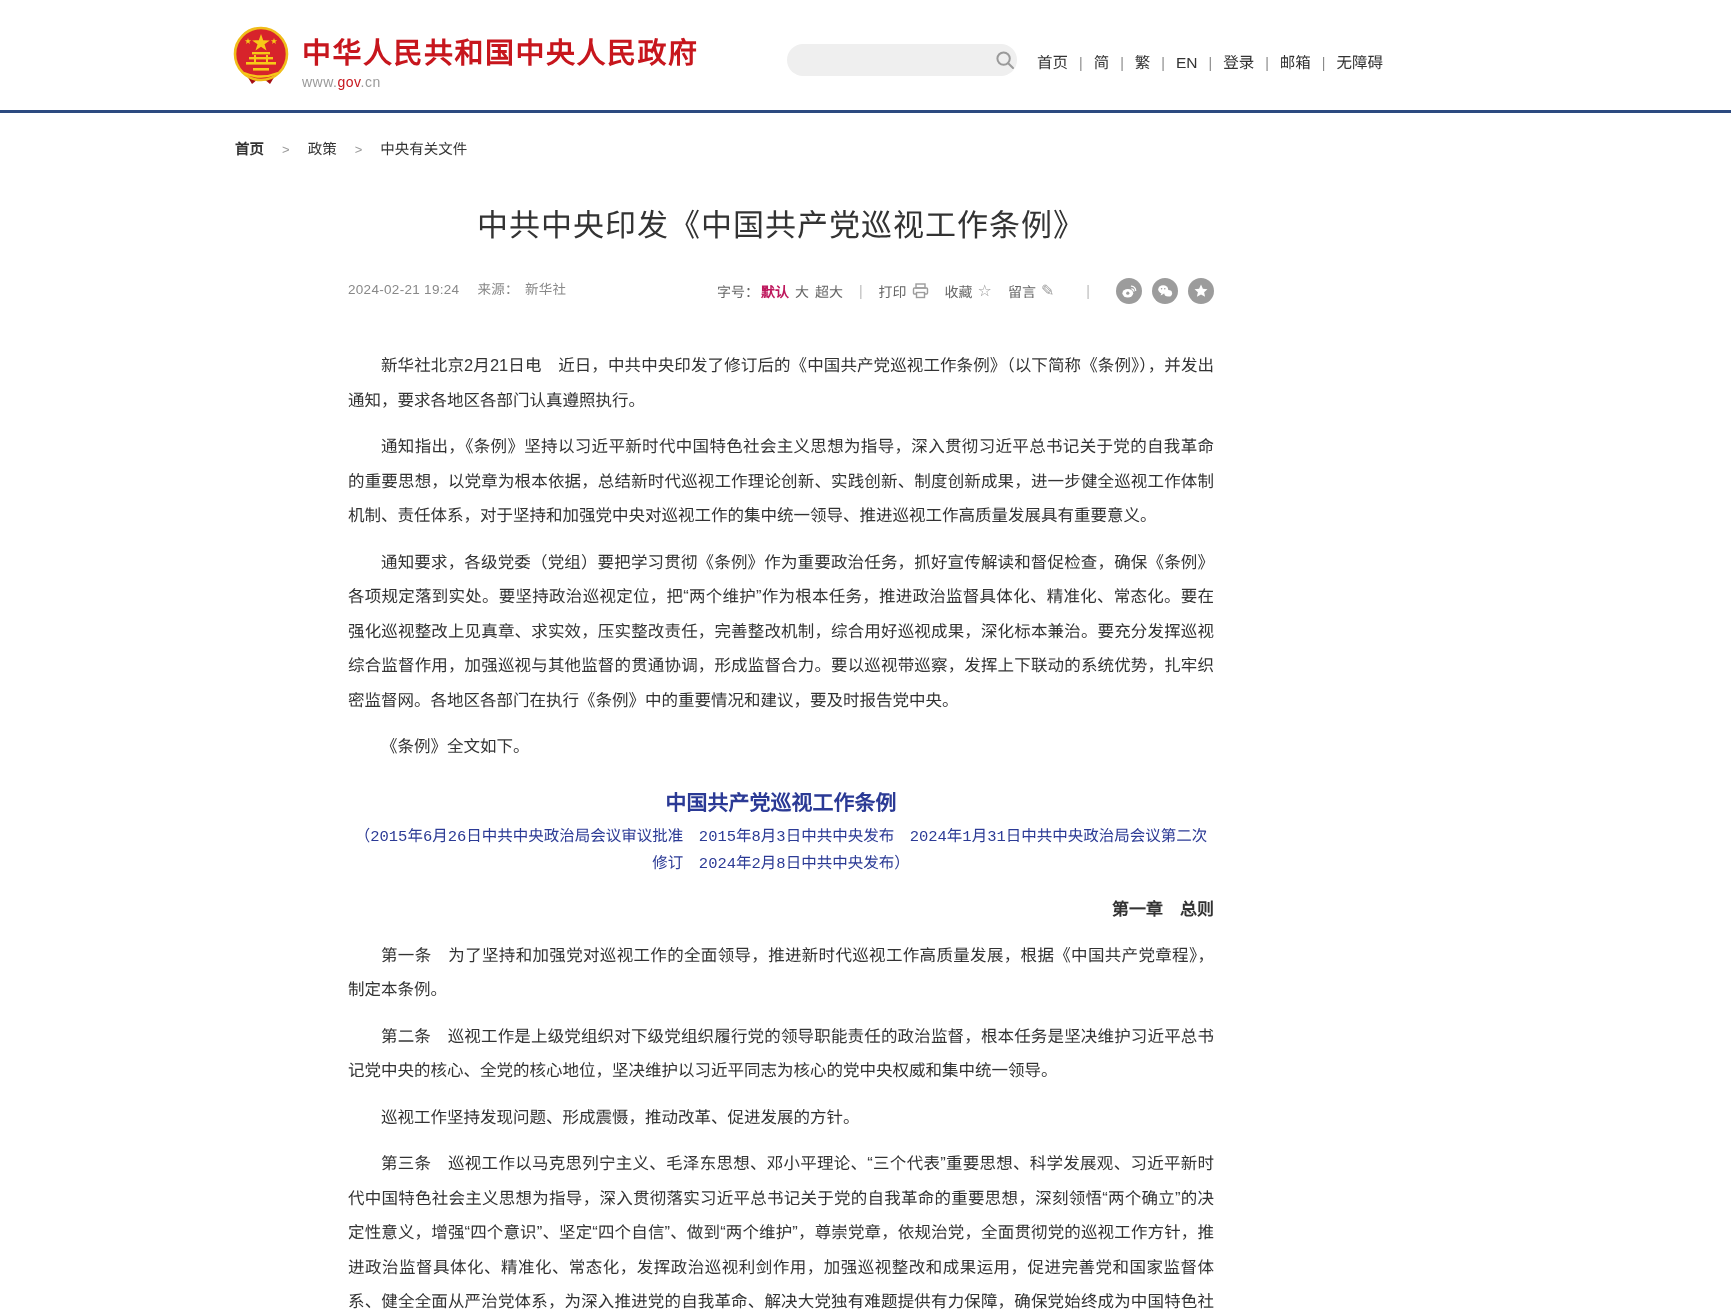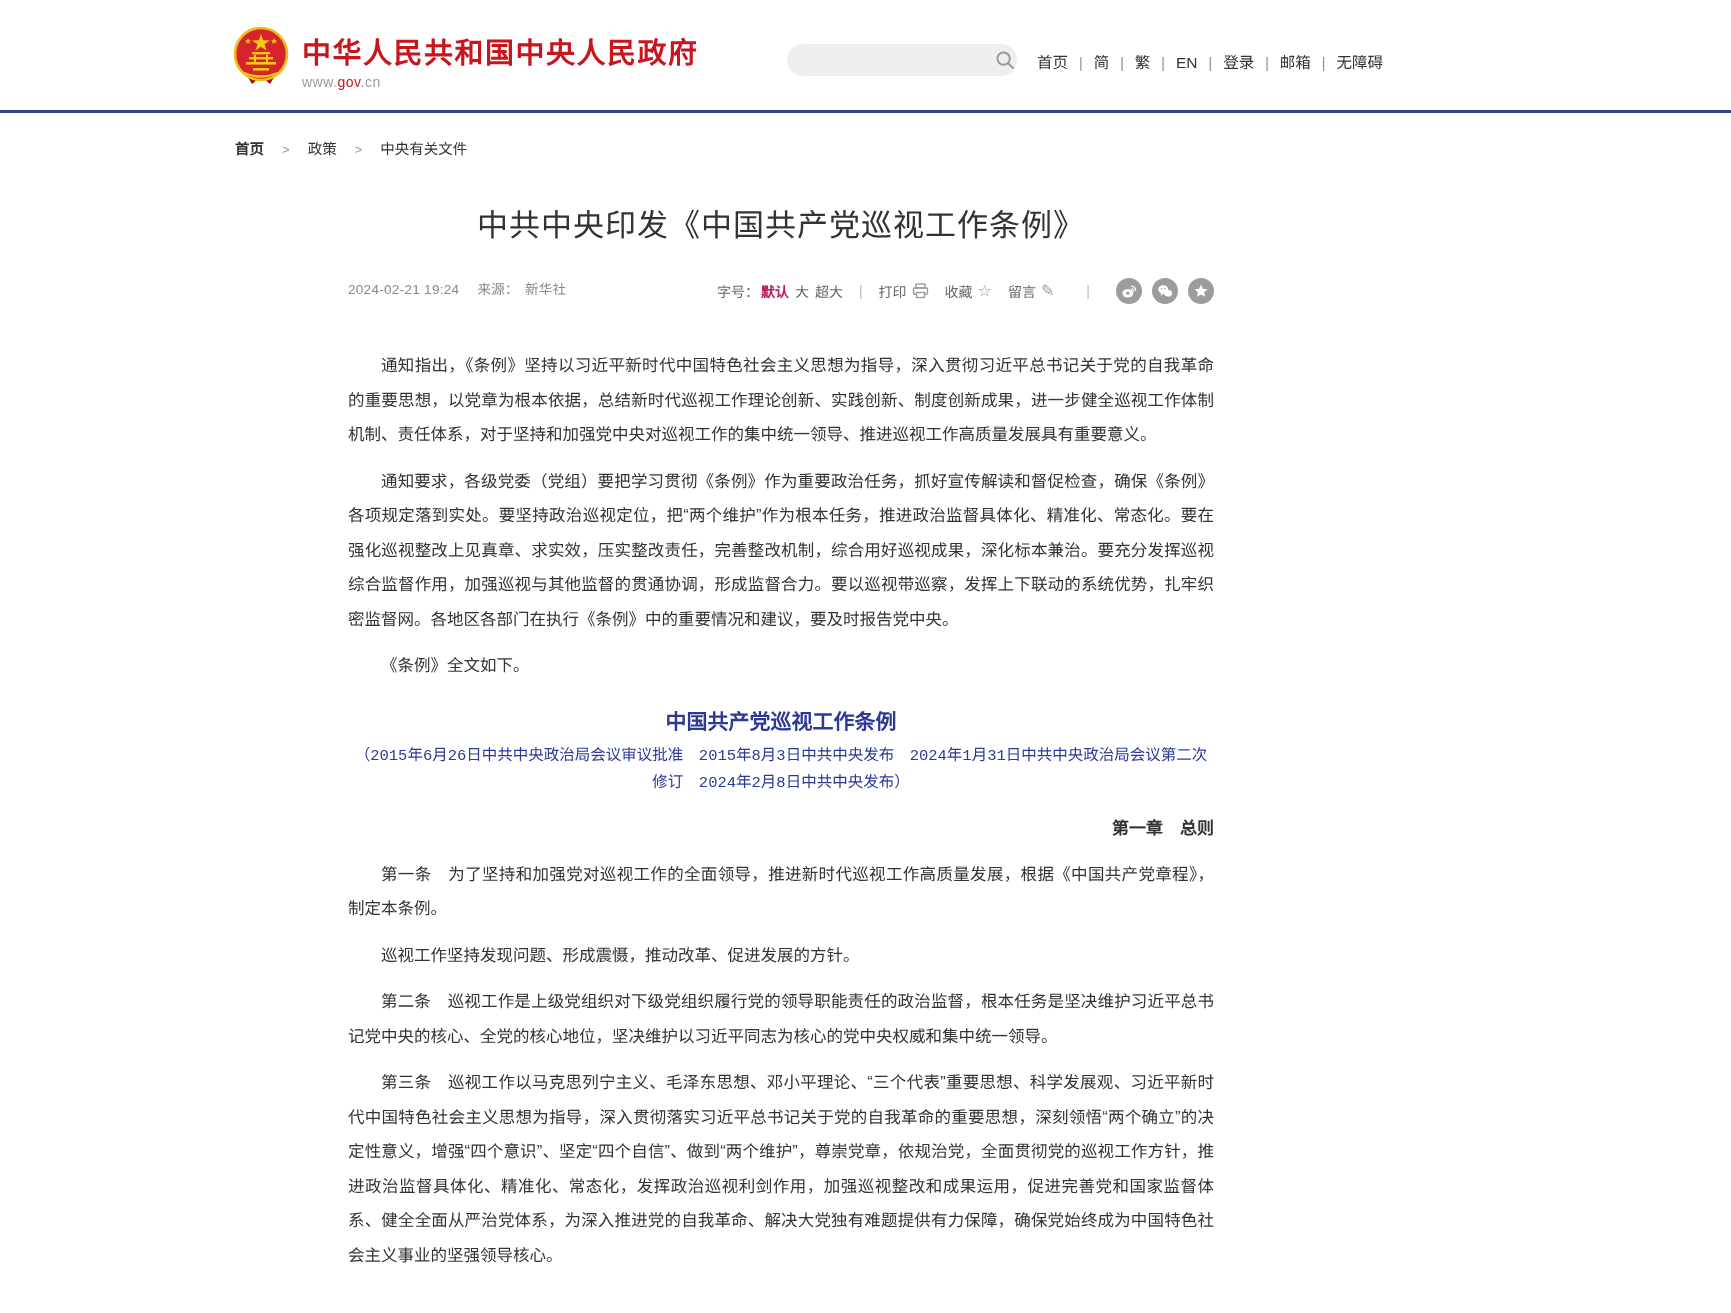--- a/index.html
+++ b/index.html
@@ -175,27 +175,28 @@
         <span class="share-circle">
           <svg width="16" height="16" viewBox="0 0 16 16">
             <polygon fill="#fff" points="8,1.5 9.9,5.7 14.5,6.2 11.1,9.2 12.1,13.7 8,11.4 3.9,13.7 4.9,9.2 1.5,6.2 6.1,5.7"></polygon>
           </svg>
         </span>
       </span>
     </div>
   </div>
 
   <div class="article-body">
+    <p class="para">新华社北京2月21日电　近日，中共中央印发了修订后的《中国共产党巡视工作条例》（以下简称《条例》），并发出通知，要求各地区各部门认真遵照执行。</p>
     <p class="para">通知指出，《条例》坚持以习近平新时代中国特色社会主义思想为指导，深入贯彻习近平总书记关于党的自我革命的重要思想，以党章为根本依据，总结新时代巡视工作理论创新、实践创新、制度创新成果，进一步健全巡视工作体制机制、责任体系，对于坚持和加强党中央对巡视工作的集中统一领导、推进巡视工作高质量发展具有重要意义。</p>
     <p class="para">通知要求，各级党委（党组）要把学习贯彻《条例》作为重要政治任务，抓好宣传解读和督促检查，确保《条例》各项规定落到实处。要坚持政治巡视定位，把“两个维护”作为根本任务，推进政治监督具体化、精准化、常态化。要在强化巡视整改上见真章、求实效，压实整改责任，完善整改机制，综合用好巡视成果，深化标本兼治。要充分发挥巡视综合监督作用，加强巡视与其他监督的贯通协调，形成监督合力。要以巡视带巡察，发挥上下联动的系统优势，扎牢织密监督网。各地区各部门在执行《条例》中的重要情况和建议，要及时报告党中央。</p>
     <p class="para">《条例》全文如下。</p>
 
     <h2 class="doc-title">中国共产党巡视工作条例</h2>
     <p class="doc-note">（2015年6月26日中共中央政治局会议审议批准　2015年8月3日中共中央发布　2024年1月31日中共中央政治局会议第二次修订　2024年2月8日中共中央发布）</p>
     <h3 class="chapter-heading">第一章　总则</h3>
 
     <p class="para">第一条　为了坚持和加强党对巡视工作的全面领导，推进新时代巡视工作高质量发展，根据《中国共产党章程》，制定本条例。</p>
+    <p class="para">第二条　巡视工作是上级党组织对下级党组织履行党的领导职能责任的政治监督，根本任务是坚决维护习近平总书记党中央的核心、全党的核心地位，坚决维护以习近平同志为核心的党中央权威和集中统一领导。</p>
     <p class="para">巡视工作坚持发现问题、形成震慑，推动改革、促进发展的方针。</p>
-    <p class="para">第二条　巡视工作是上级党组织对下级党组织履行党的领导职能责任的政治监督，根本任务是坚决维护习近平总书记党中央的核心、全党的核心地位，坚决维护以习近平同志为核心的党中央权威和集中统一领导。</p>
     <p class="para">第三条　巡视工作以马克思列宁主义、毛泽东思想、邓小平理论、“三个代表”重要思想、科学发展观、习近平新时代中国特色社会主义思想为指导，深入贯彻落实习近平总书记关于党的自我革命的重要思想，深刻领悟“两个确立”的决定性意义，增强“四个意识”、坚定“四个自信”、做到“两个维护”，尊崇党章，依规治党，全面贯彻党的巡视工作方针，推进政治监督具体化、精准化、常态化，发挥政治巡视利剑作用，加强巡视整改和成果运用，促进完善党和国家监督体系、健全全面从严治党体系，为深入推进党的自我革命、解决大党独有难题提供有力保障，确保党始终成为中国特色社会主义事业的坚强领导核心。</p>
 
   </div>
 </main>
 
 </body></html>

